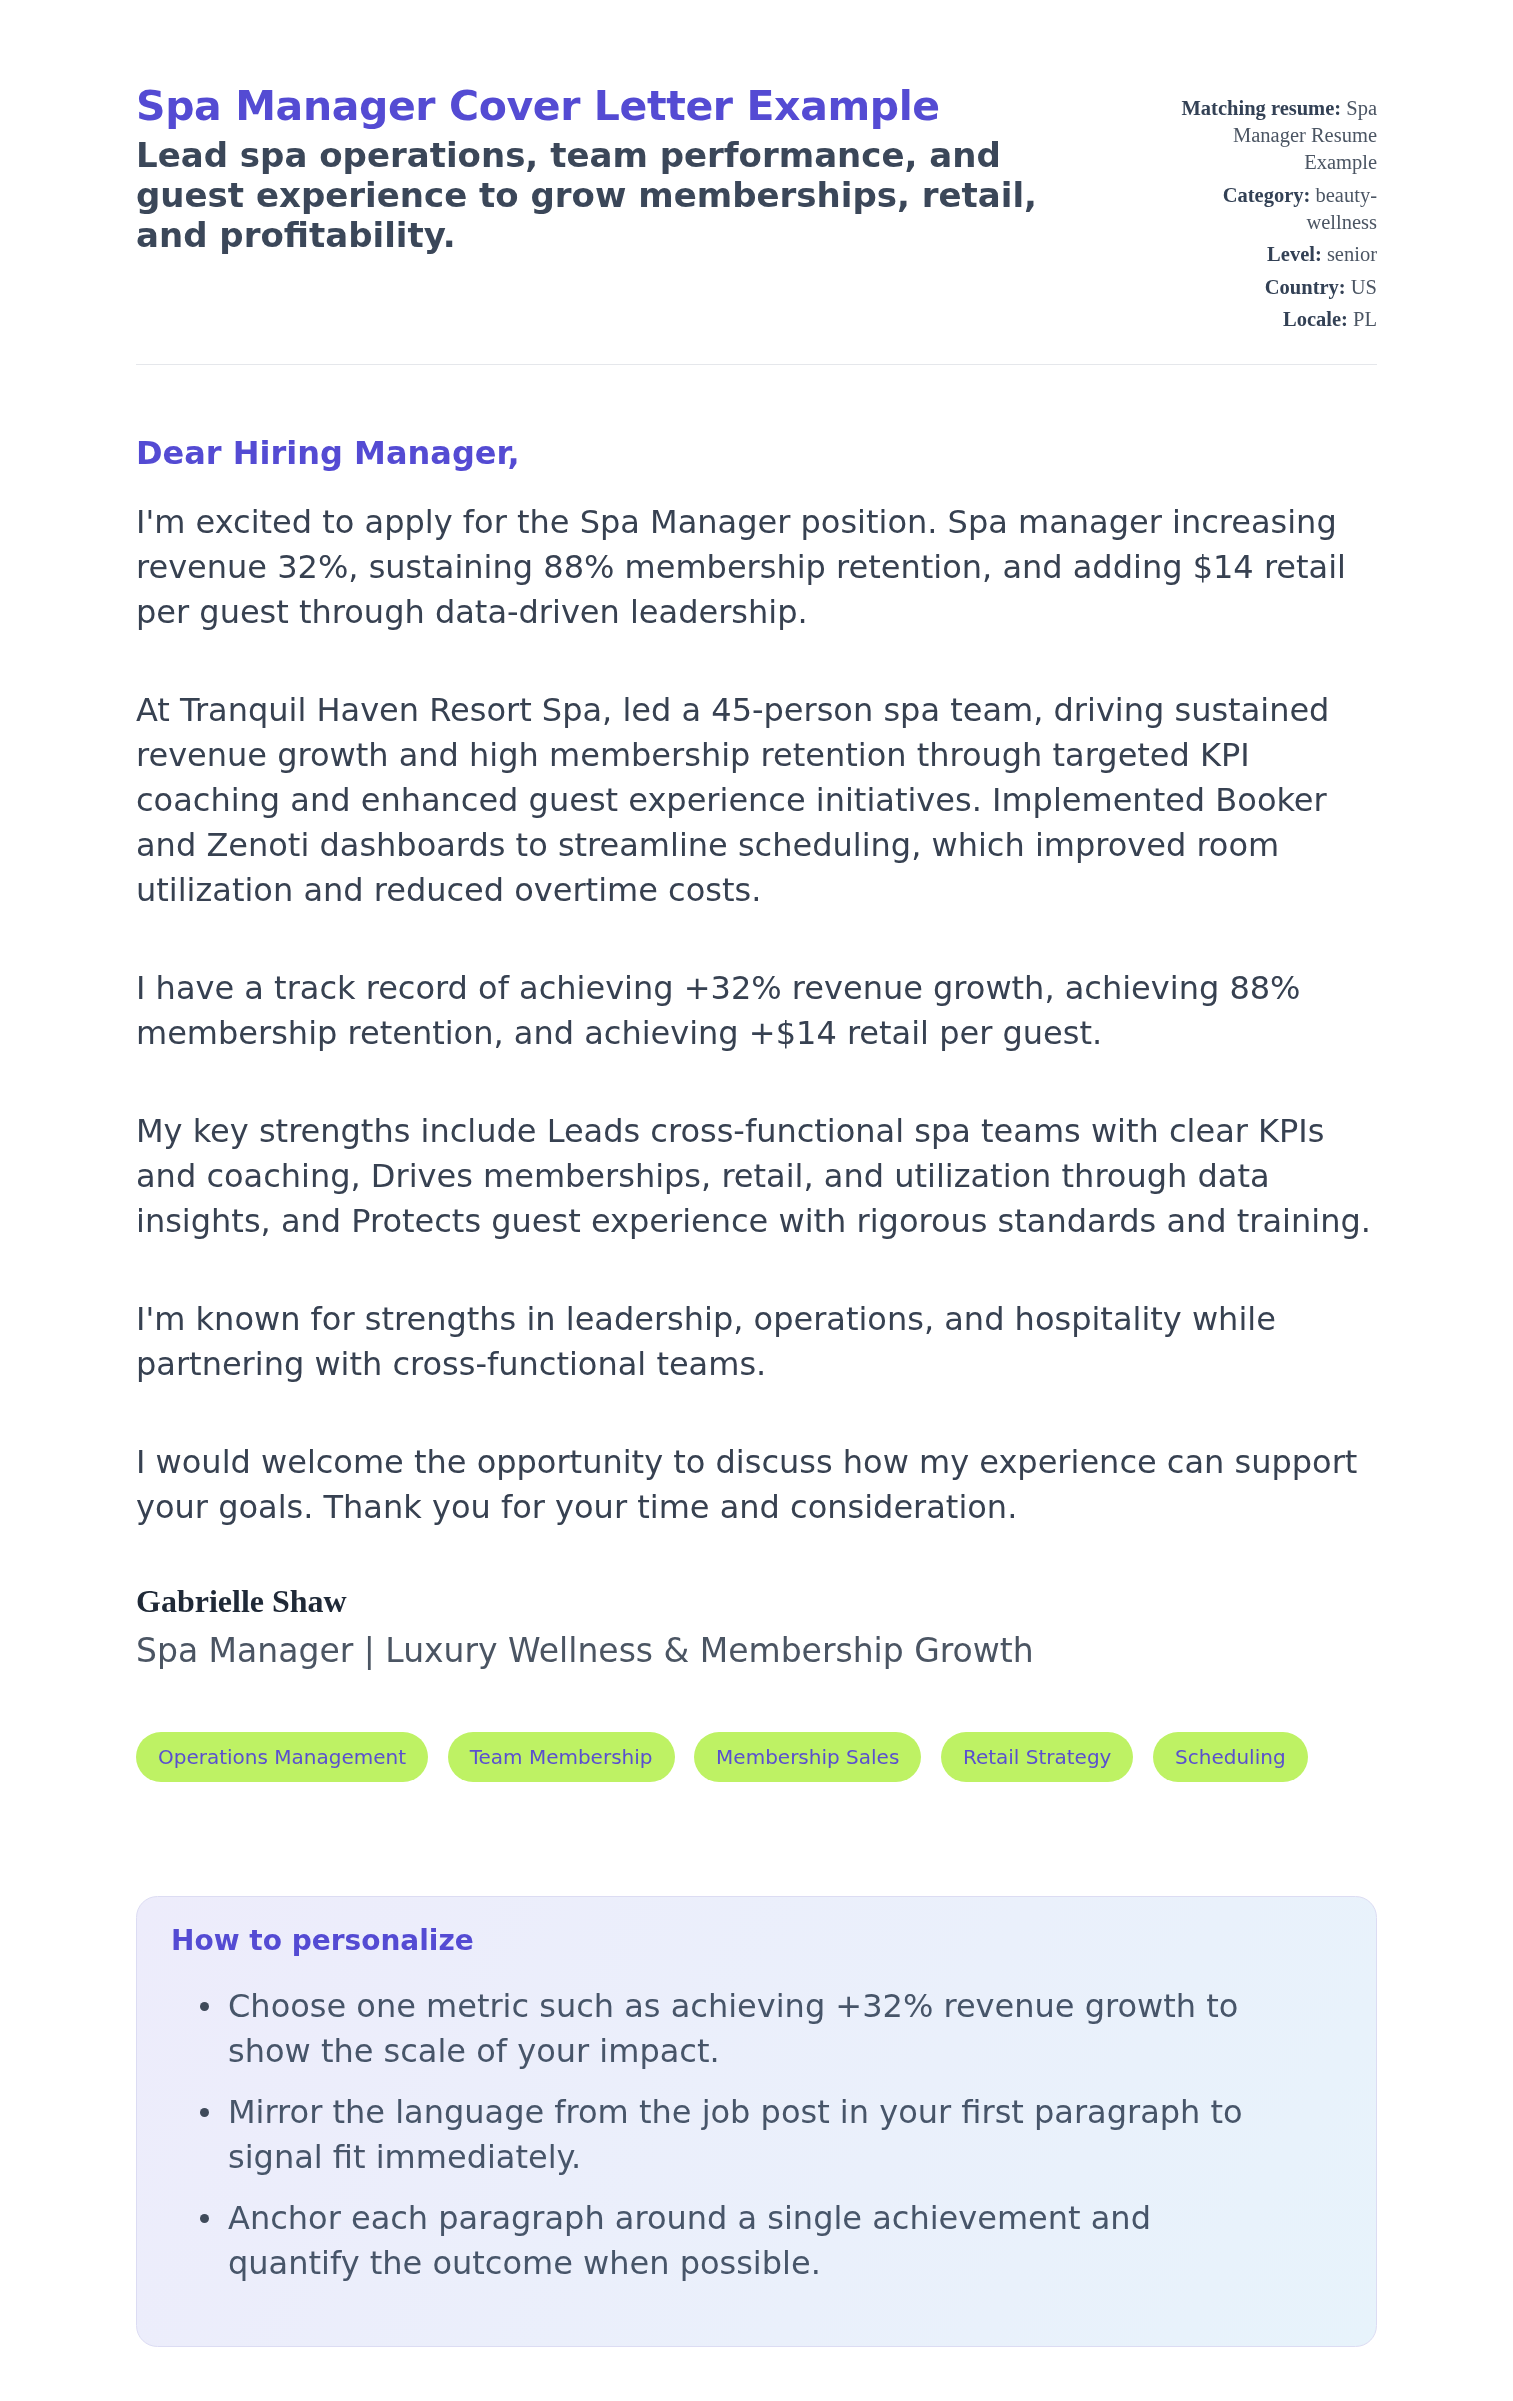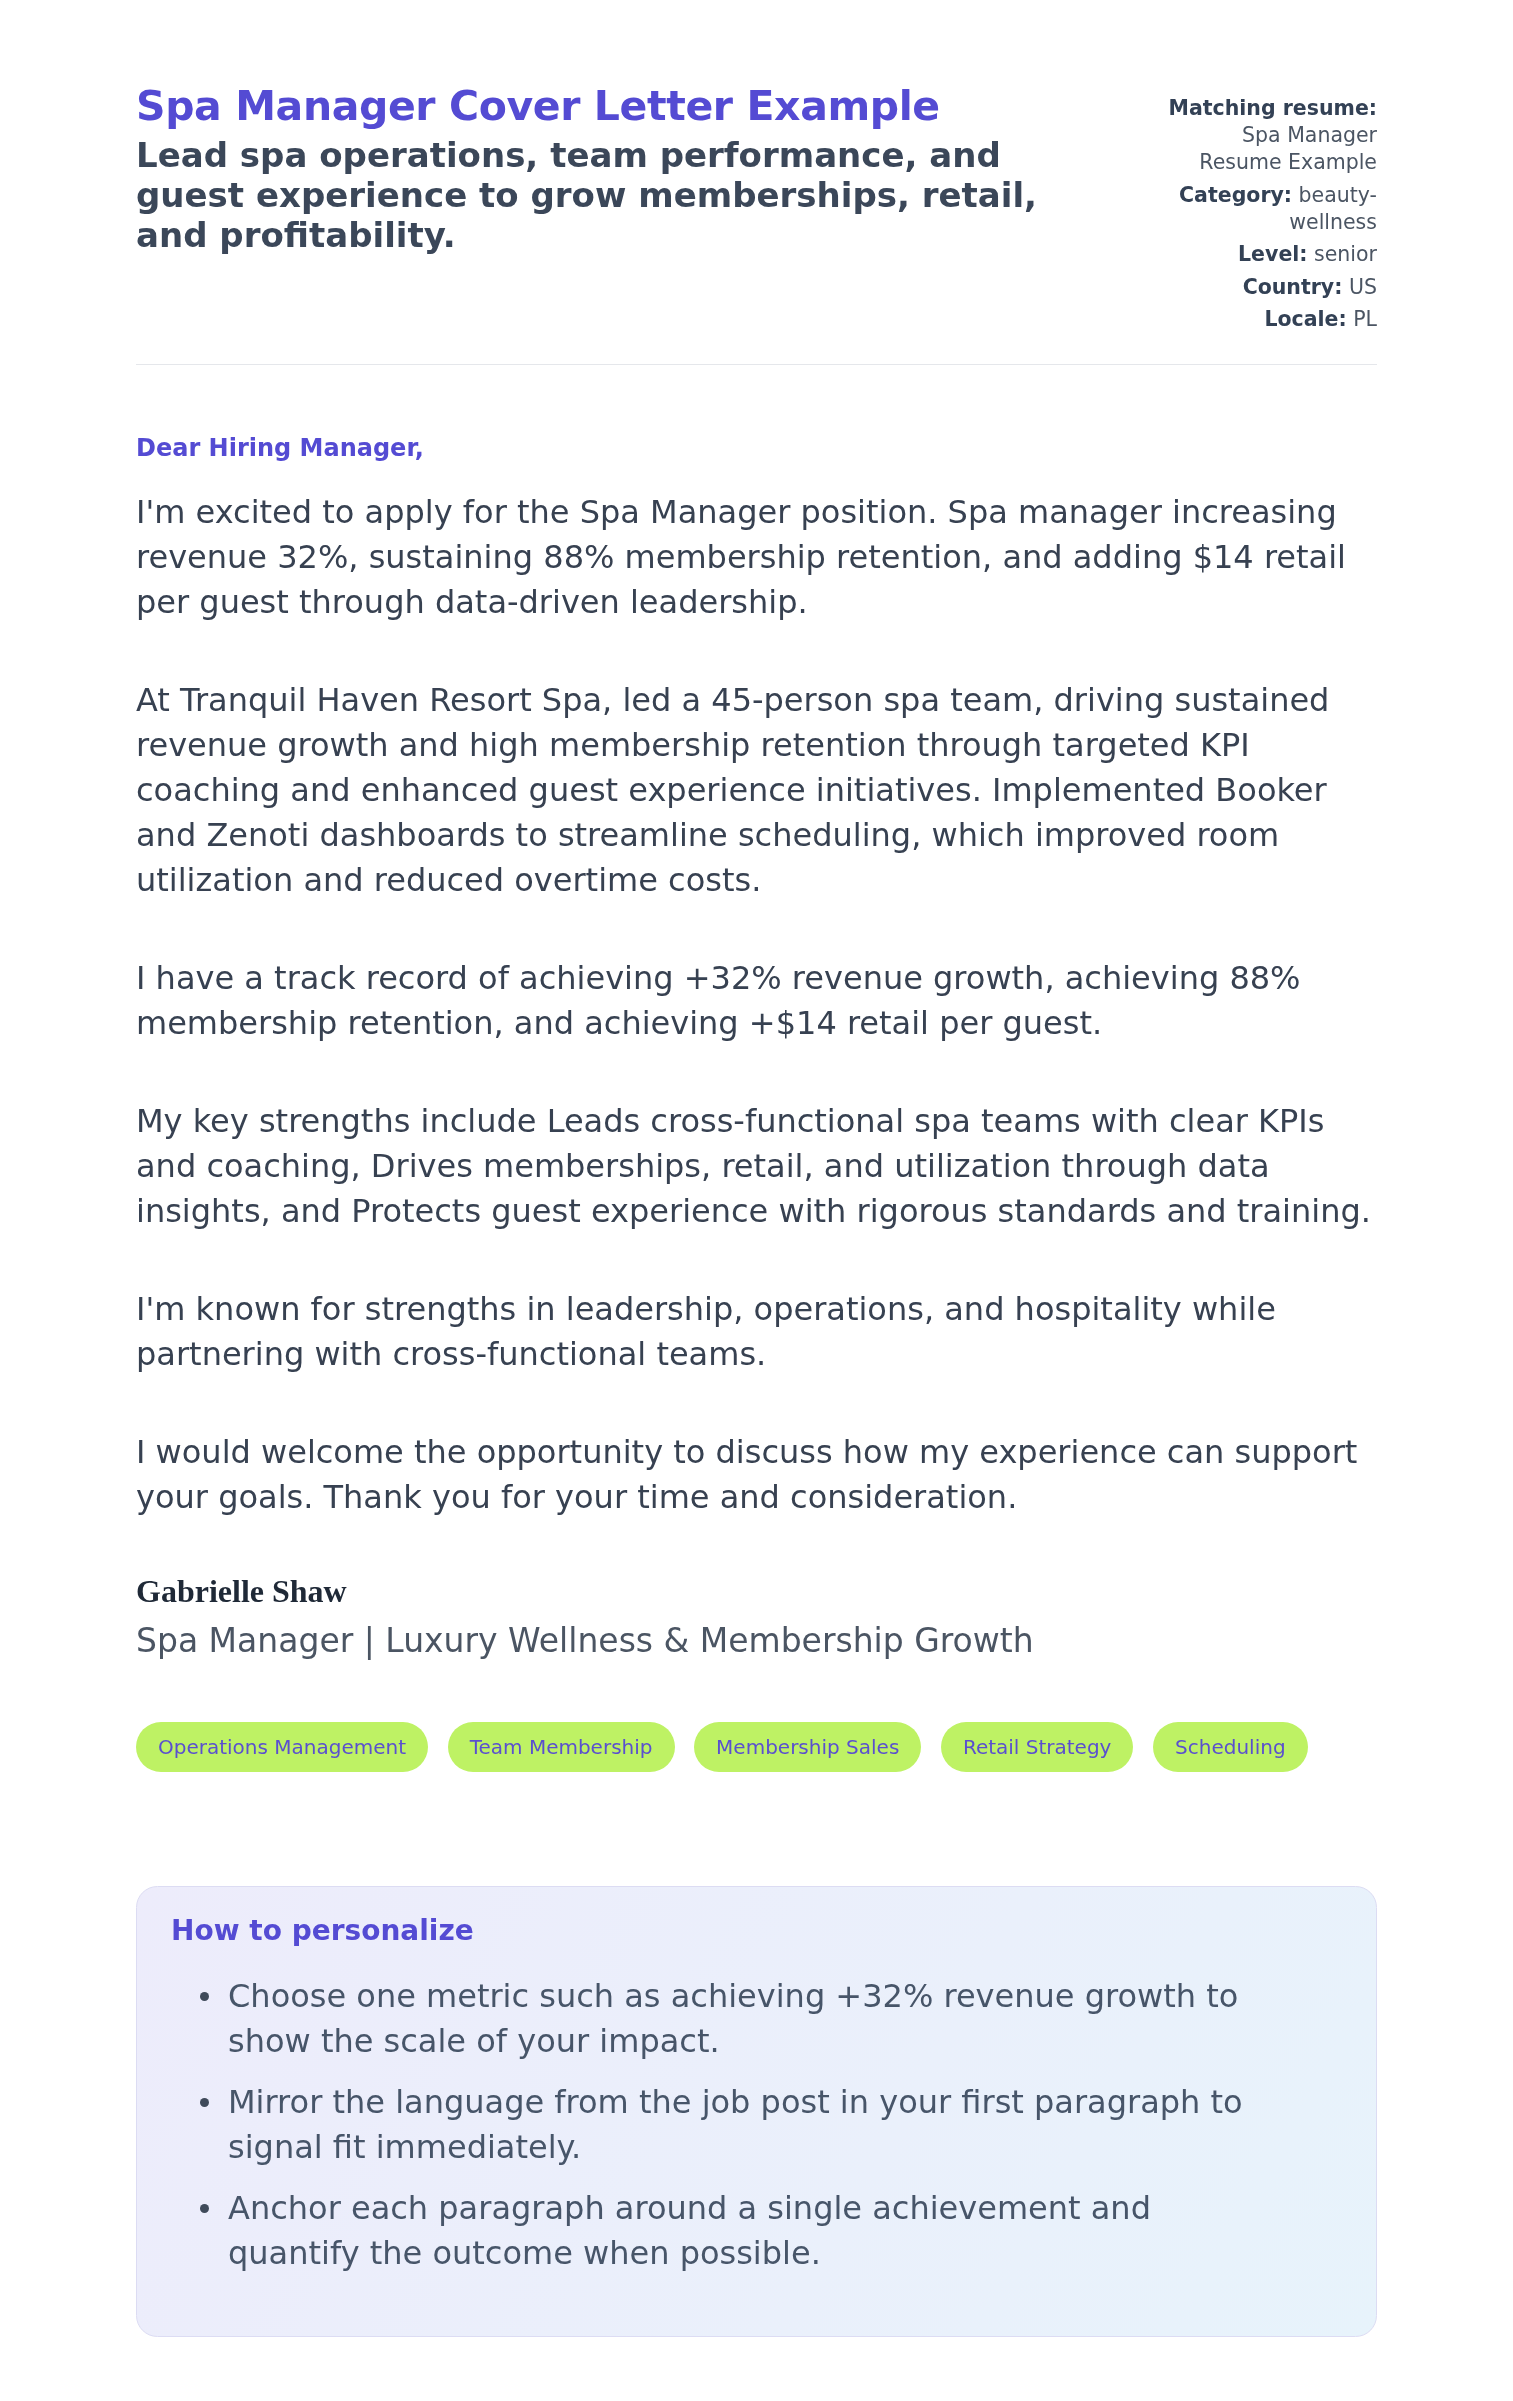--- a/index.html
+++ b/index.html
@@ -44,29 +44,29 @@
     font-weight: bold;
     color: #3b4759;
   }
   .meta {
     width: 217px;
     padding-top: 12.5px;
     text-align: right;
     font-size: 20.5px;
     line-height: 1.33;
   }
-  .meta-row { margin-bottom: 5.3px; }
+  .meta-row { margin-bottom: 5.3px; font-family: Liberation Serif, serif; }
   .meta-label { font-weight: bold; color: #334155; }
   .meta-value { color: #4b5563; }
 
   
   .letter { padding-top: 69px; }
   .greeting {
     margin: 0 0 28.5px 0;
-    font-size: 24px;
+    font-size: 32px;
     font-weight: bold;
     color: #544bd3;
   }
   .para {
     margin: 0 0 53px 0;
     font-size: 32px;
     line-height: 45px;
     color: #374151;
   }
 

